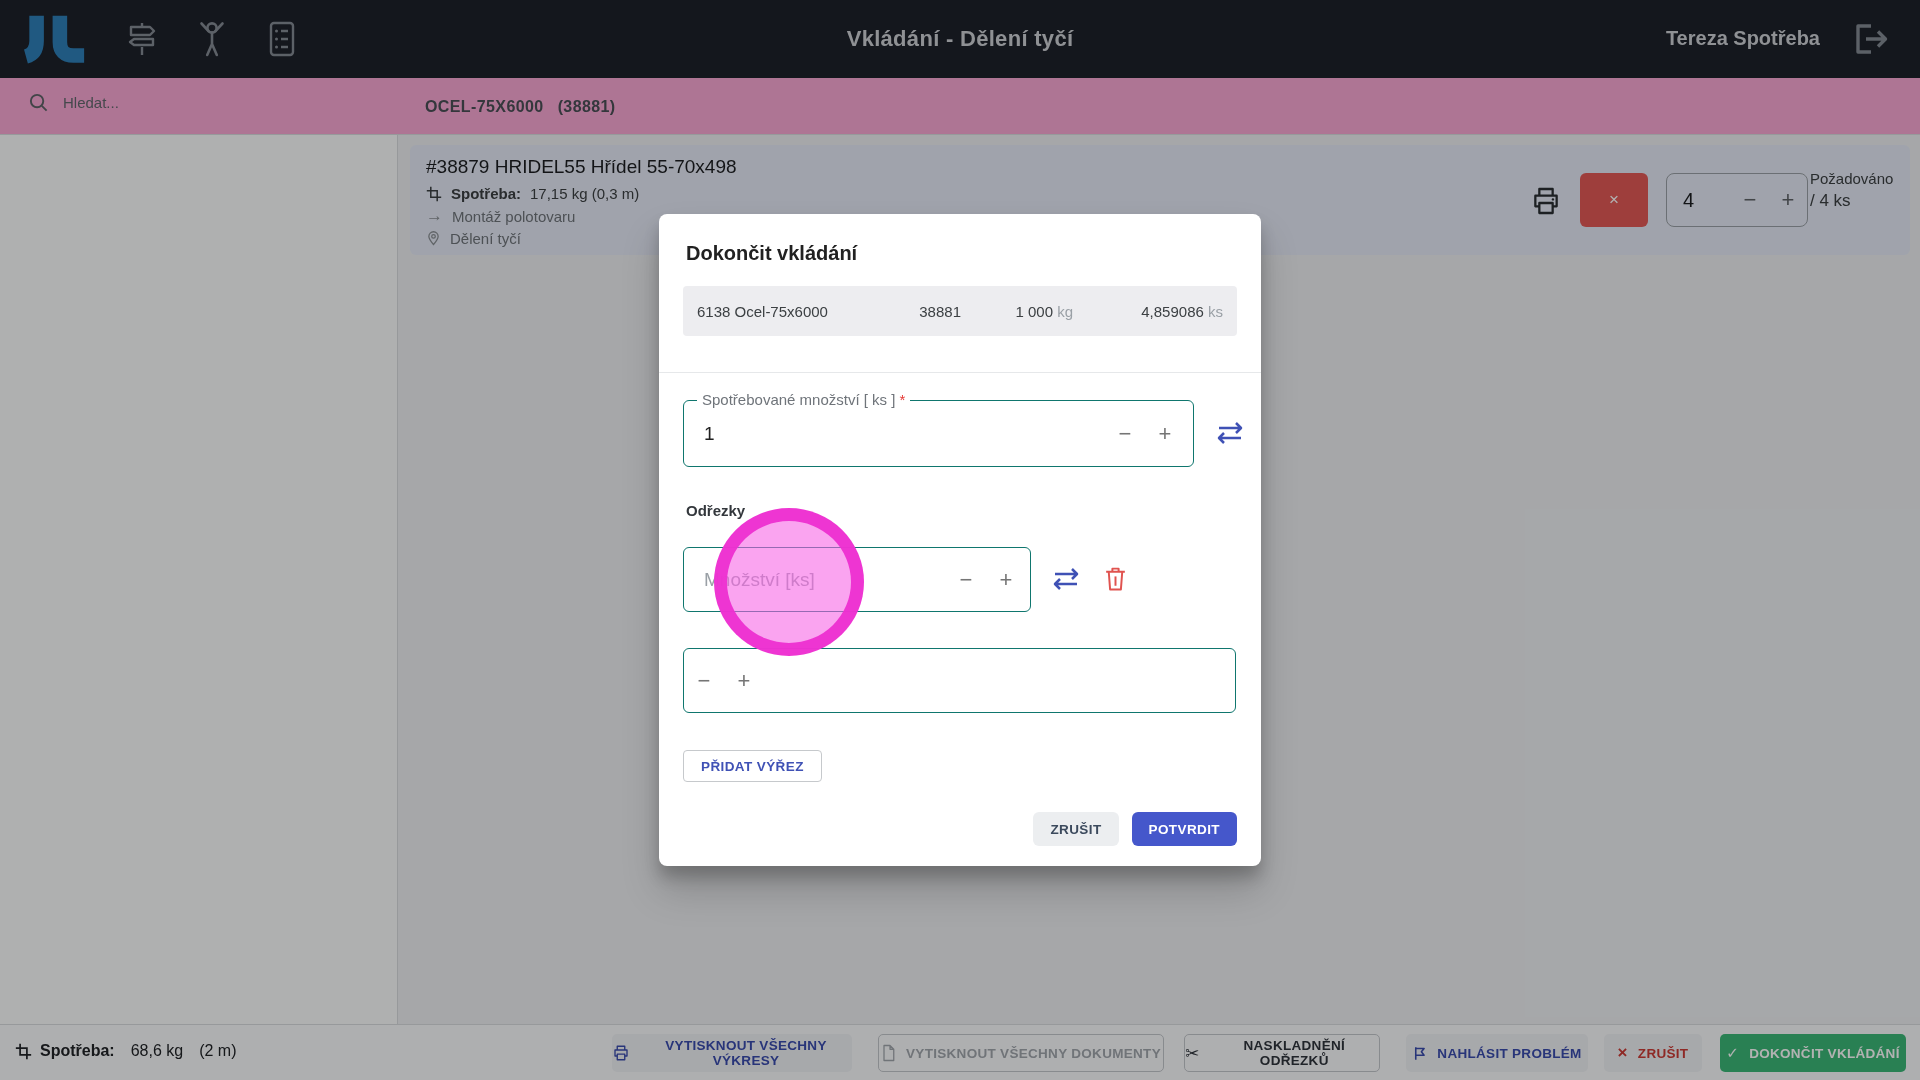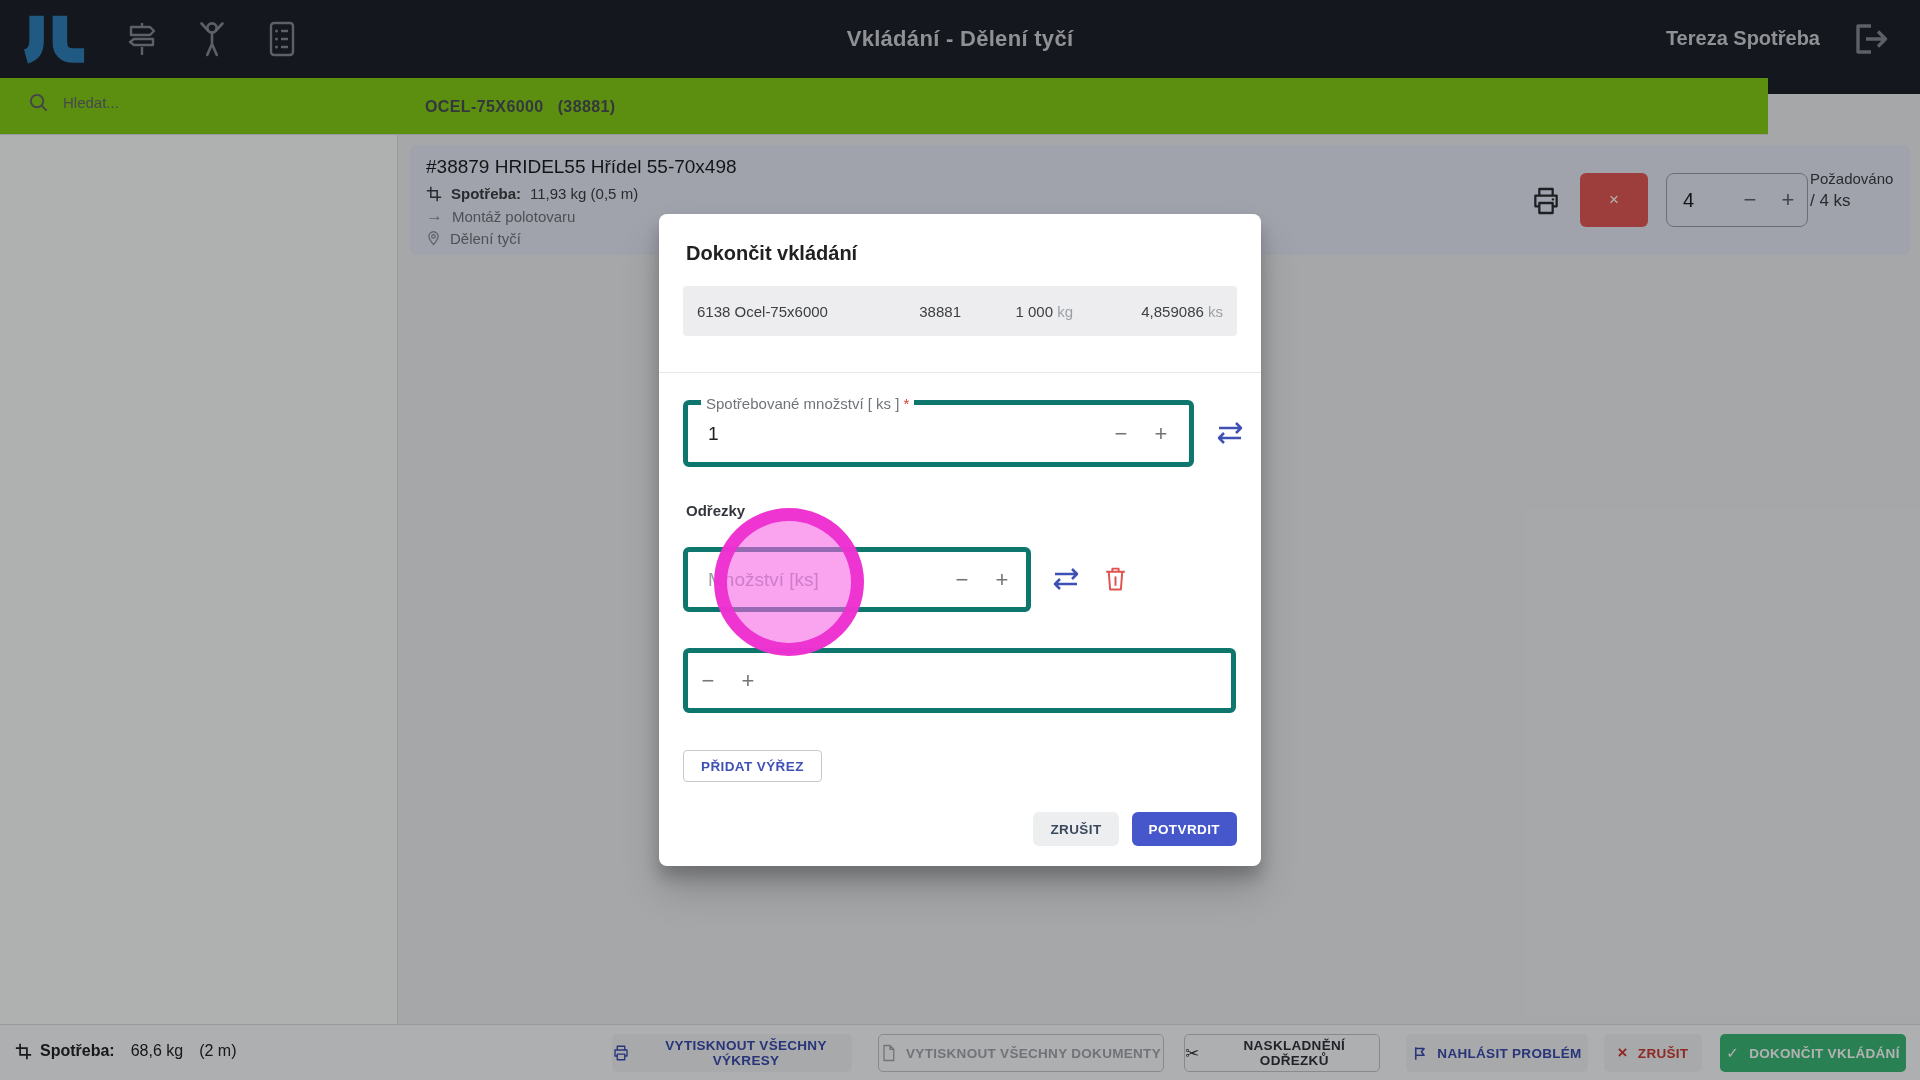--- a/index.html
+++ b/index.html
@@ -9,21 +9,21 @@
   
   .hdr { position:absolute; top:0; left:0; width:1920px; height:94px; background:#1d212a; z-index:1; }
   .logo { position:absolute; left:24px; top:13px; width:64px; height:52px; cursor:pointer; }
   .hdr-nav-icon { position:absolute; top:19px; width:40px; height:40px; cursor:pointer; }
   .hdr-title { position:absolute; left:0; right:0; top:26px; text-align:center;
     color:#cdd0d5; font-size:22px; font-weight:700; letter-spacing:.3px; }
   .hdr-user { position:absolute; right:100px; top:27px; color:#cdd0d5; font-size:20px; font-weight:700; }
   .logout { position:absolute; right:28px; top:18px; width:46px; height:42px; cursor:pointer; }
 
   
-  .toolbar { position:absolute; top:78px; left:0; width:1768px; height:57px; background:#84cc16;
+  .toolbar { position:absolute; top:78px; left:0; width:1920px; height:57px; background:#f9a8d4;
     border-bottom:1px solid #d9dcdf; z-index:1; }
   .search-wrap { position:absolute; left:28px; top:14px; display:flex; align-items:center; gap:14px; }
   .search-input { border:none; background:transparent; outline:none; font-size:15px; color:#3c4043;
     width:260px; font-family:inherit; }
   .search-input::placeholder { color:#63686e; }
   .tab { position:absolute; left:425px; top:0; height:57px; display:flex; align-items:center; gap:14px;
     font-size:16px; font-weight:600; color:#4b5057; letter-spacing:.4px; cursor:pointer; }
 
   
   .sidebar { position:absolute; top:135px; left:0; width:398px; bottom:56px; background:#fbfcfd;
@@ -58,21 +58,21 @@
   .m-title { position:absolute; left:27px; top:28px; font-size:20px; font-weight:700; color:#212121; }
   .m-row { position:absolute; left:24px; right:24px; top:72px; height:50px; background:#ededf0;
     border-radius:4px; display:flex; align-items:center; padding:0 14px; font-size:15px; color:#3c4043; }
   .m-row .c-name { flex:1; }
   .m-row .c-order { width:62px; text-align:right; }
   .m-row .c-weight { width:112px; text-align:right; }
   .m-row .c-pieces { width:150px; text-align:right; }
   .unit { color:#9aa0a6; }
   .m-div { position:absolute; left:0; right:0; top:158px; border-top:1px solid #e6e8ea; }
 
-  .ofield { position:absolute; border:5px solid #0f766e; border-radius:6px; display:flex; align-items:center;
+  .ofield { position:absolute; border:1px solid #0f766e; border-radius:6px; display:flex; align-items:center;
     background:#fff; }
   .ofield .flabel { position:absolute; top:-10px; left:13px; background:#fff; padding:0 5px; font-size:15px;
     color:#6f747a; white-space:nowrap; }
   .flabel .star { color:#e53935; }
   .ofield input { border:none; outline:none; flex:1; min-width:0; font-size:19px; color:#212121;
     padding:0 0 0 20px; font-family:inherit; background:transparent; }
   .ofield input::placeholder { color:#9aa0a6; }
   .mini { border:none; background:transparent; font-size:22px; color:#757575; width:40px; cursor:pointer; }
   .f-consumed { left:24px; top:186px; width:511px; height:67px; }
   .odrezky { position:absolute; left:27px; top:288px; font-size:15px; font-weight:700; color:#33373c; }
@@ -177,21 +177,21 @@
       <b>#38879</b>
       <span>HRIDEL55 Hřídel 55-70x498</span>
     </div>
     <div class="jc-line">
       <span style="color:#3c4043">
         <svg viewBox="0 0 20 20" width="16" height="16" stroke="currentColor" stroke-width="1.9" fill="none">
           <path d="M6 1 v13 h13 M1 6 h13 v13"></path>
         </svg>
       </span>
       <span class="lbl">Spotřeba:</span>
-      <span>11,93 kg (0,5 m)</span>
+      <span>17,15 kg (0,3 m)</span>
     </div>
     <div class="jc-line jc-sub">
       <span style="font-size:17px;color:#8a8f94">→</span>
       <span>Montáž polotovaru</span>
     </div>
     <div class="jc-line jc-sub">
       <span style="color:#8a8f94">
         <svg viewBox="0 0 20 20" width="15" height="15" stroke="currentColor" stroke-width="1.7" fill="none">
           <path d="M10 18 C5.8 13 3.8 10 3.8 7.2 a6.2 6.2 0 1 1 12.4 0 C16.2 10 14.2 13 10 18 z"></path>
           <circle cx="10" cy="7.2" r="2.4"></circle>

